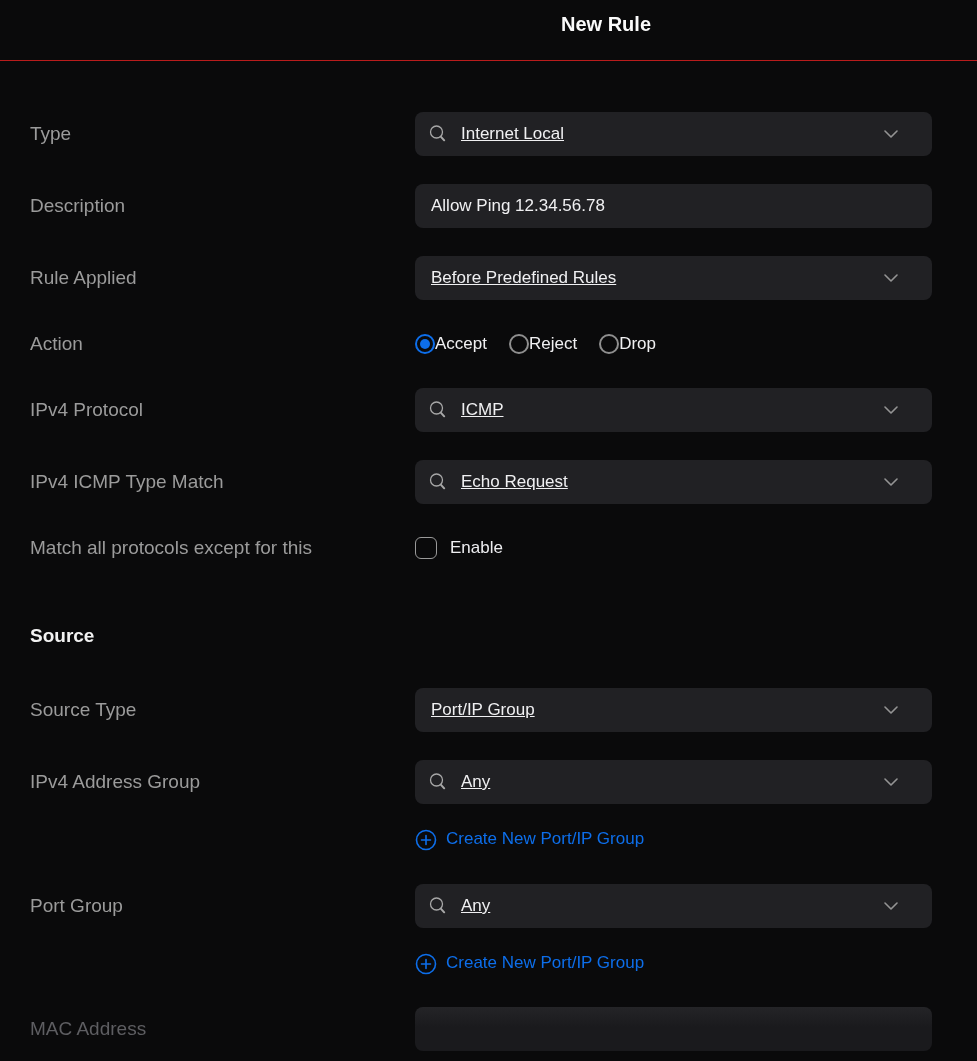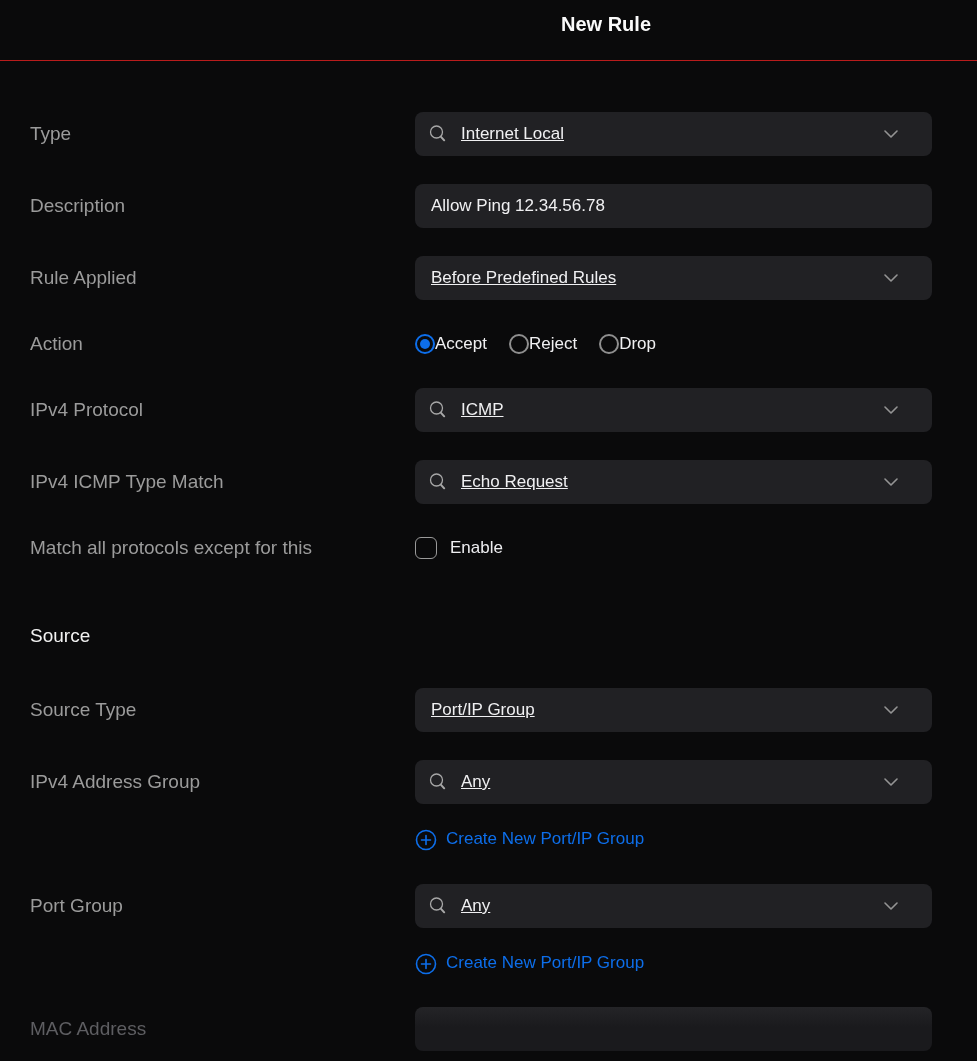--- a/index.html
+++ b/index.html
@@ -67,21 +67,21 @@
   
   .checkbox-row { display:flex; align-items:center; gap:13px; cursor:pointer; }
   .checkbox-box {
     width:22px; height:22px;
     border:1.5px solid #9a9a9a; border-radius:6px;
     flex-shrink:0;
   }
   .checkbox-label { font-size:17px; color:#ededf0; }
   
   .section-heading {
-    font-size:19px; font-weight:400; color:#f2f2f2;
+    font-size:19px; font-weight:700; color:#f2f2f2;
     height:26px; display:flex; align-items:center;
   }
   
   .link-row { display:flex; align-items:center; height:26px; }
   .link-spacer { width:385px; flex-shrink:0; }
   .create-link {
     display:flex; align-items:flex-start; gap:9px;
     color:#0d6eea; font-size:17px;
     cursor:pointer; text-decoration:none;
   }

